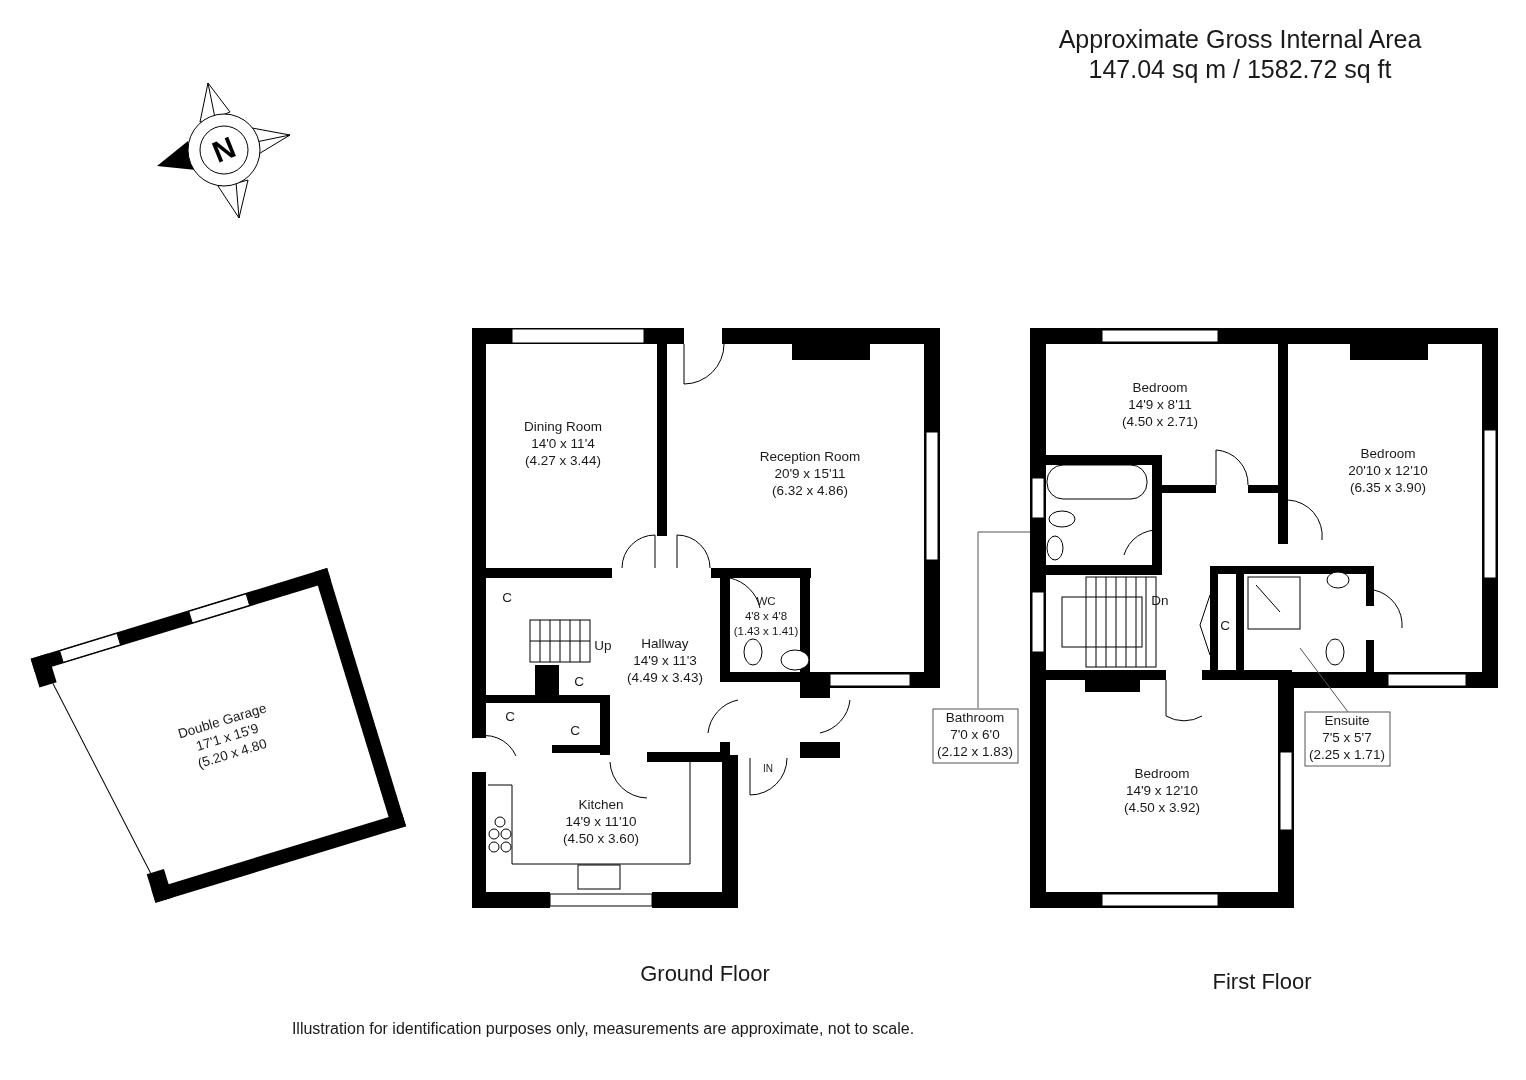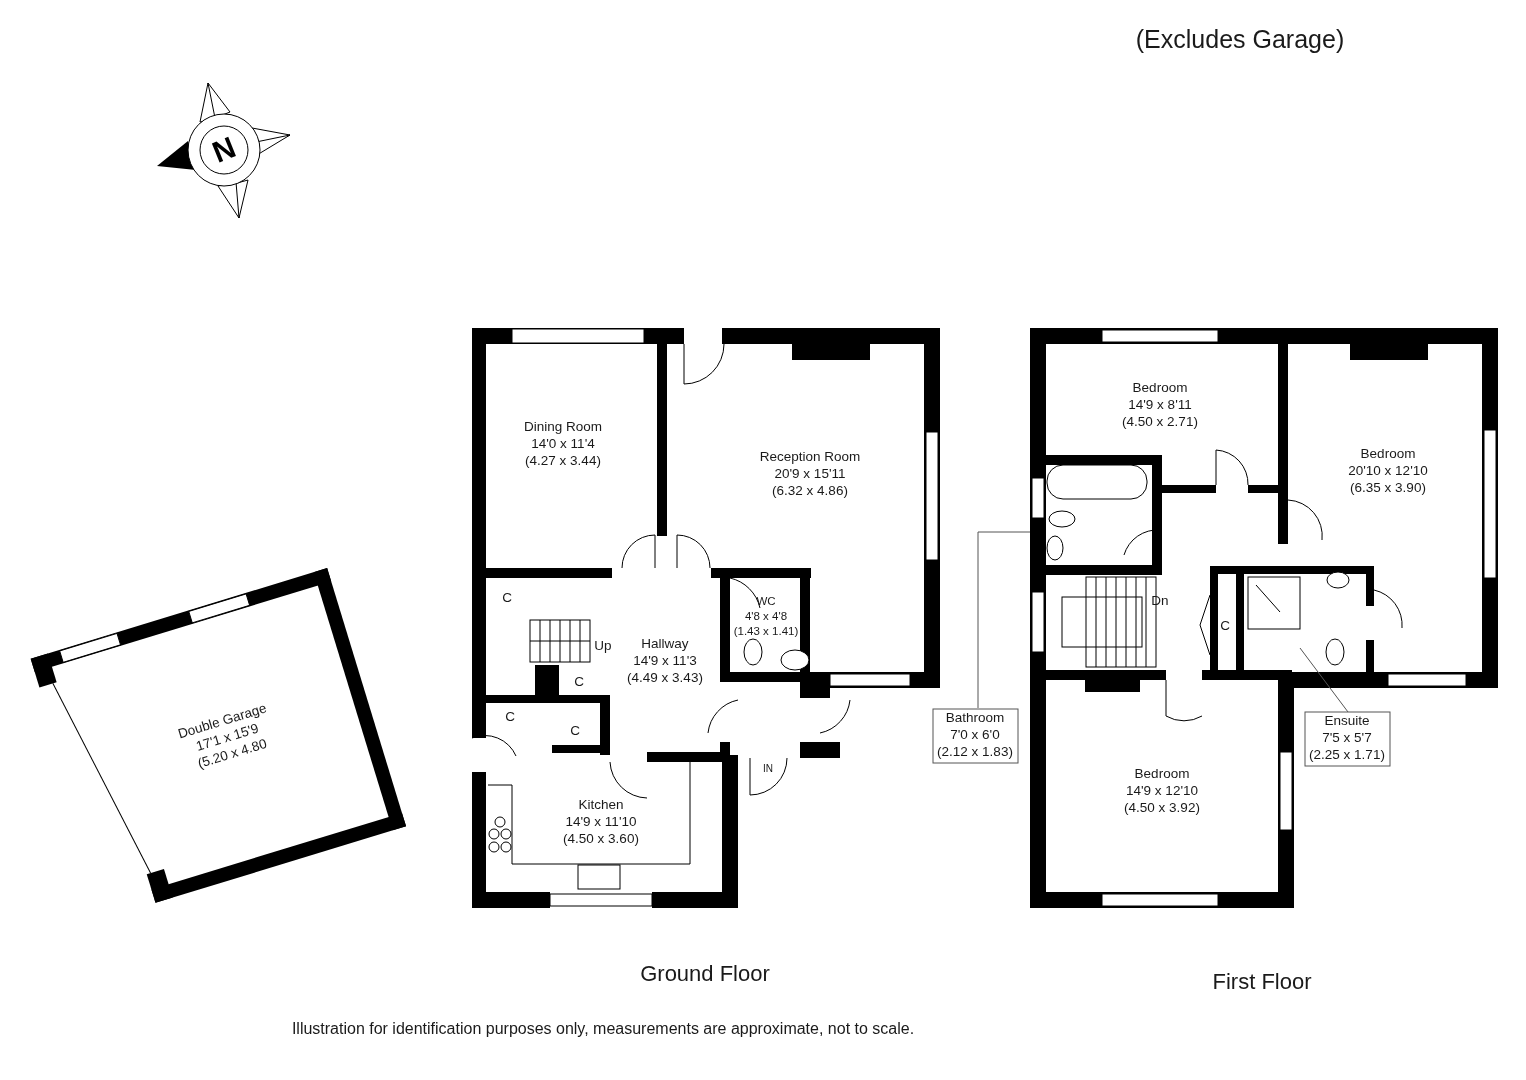--- a/index.html
+++ b/index.html
@@ -12,21 +12,22 @@
   .disclaimer{position:absolute;left:0;top:1020px;width:1206px;text-align:center;font-size:16px;}
   .w{fill:#000;}
   .ln{stroke:#000;stroke-width:1;fill:none;}
   .win{fill:#fff;stroke:#000;stroke-width:1;}
   .lbox{fill:#fff;stroke:#555;stroke-width:1;}
 </style>
 </head>
 <body>
 
 <div class="area">
-  <div>(Excludes Garage)</div>
+  <div>Approximate Gross Internal Area</div>
+  <div>147.04 sq m / 1582.72 sq ft</div>
 </div>
 
 <svg class="plan" width="1526" height="1080" viewBox="0 0 1526 1080">
 
   <g>
     <polygon points="208,83 222,118 200,122" fill="#fff" stroke="#000"></polygon>
     <polygon points="208,83 215,118 230,112" fill="#fff" stroke="#000"></polygon>
     <polygon points="290,135 252,128 256,150" fill="#fff" stroke="#000"></polygon>
     <polygon points="290,135 256,142 252,158" fill="#fff" stroke="#000"></polygon>
     <polygon points="239,218 230,185 248,180" fill="#fff" stroke="#000"></polygon>

